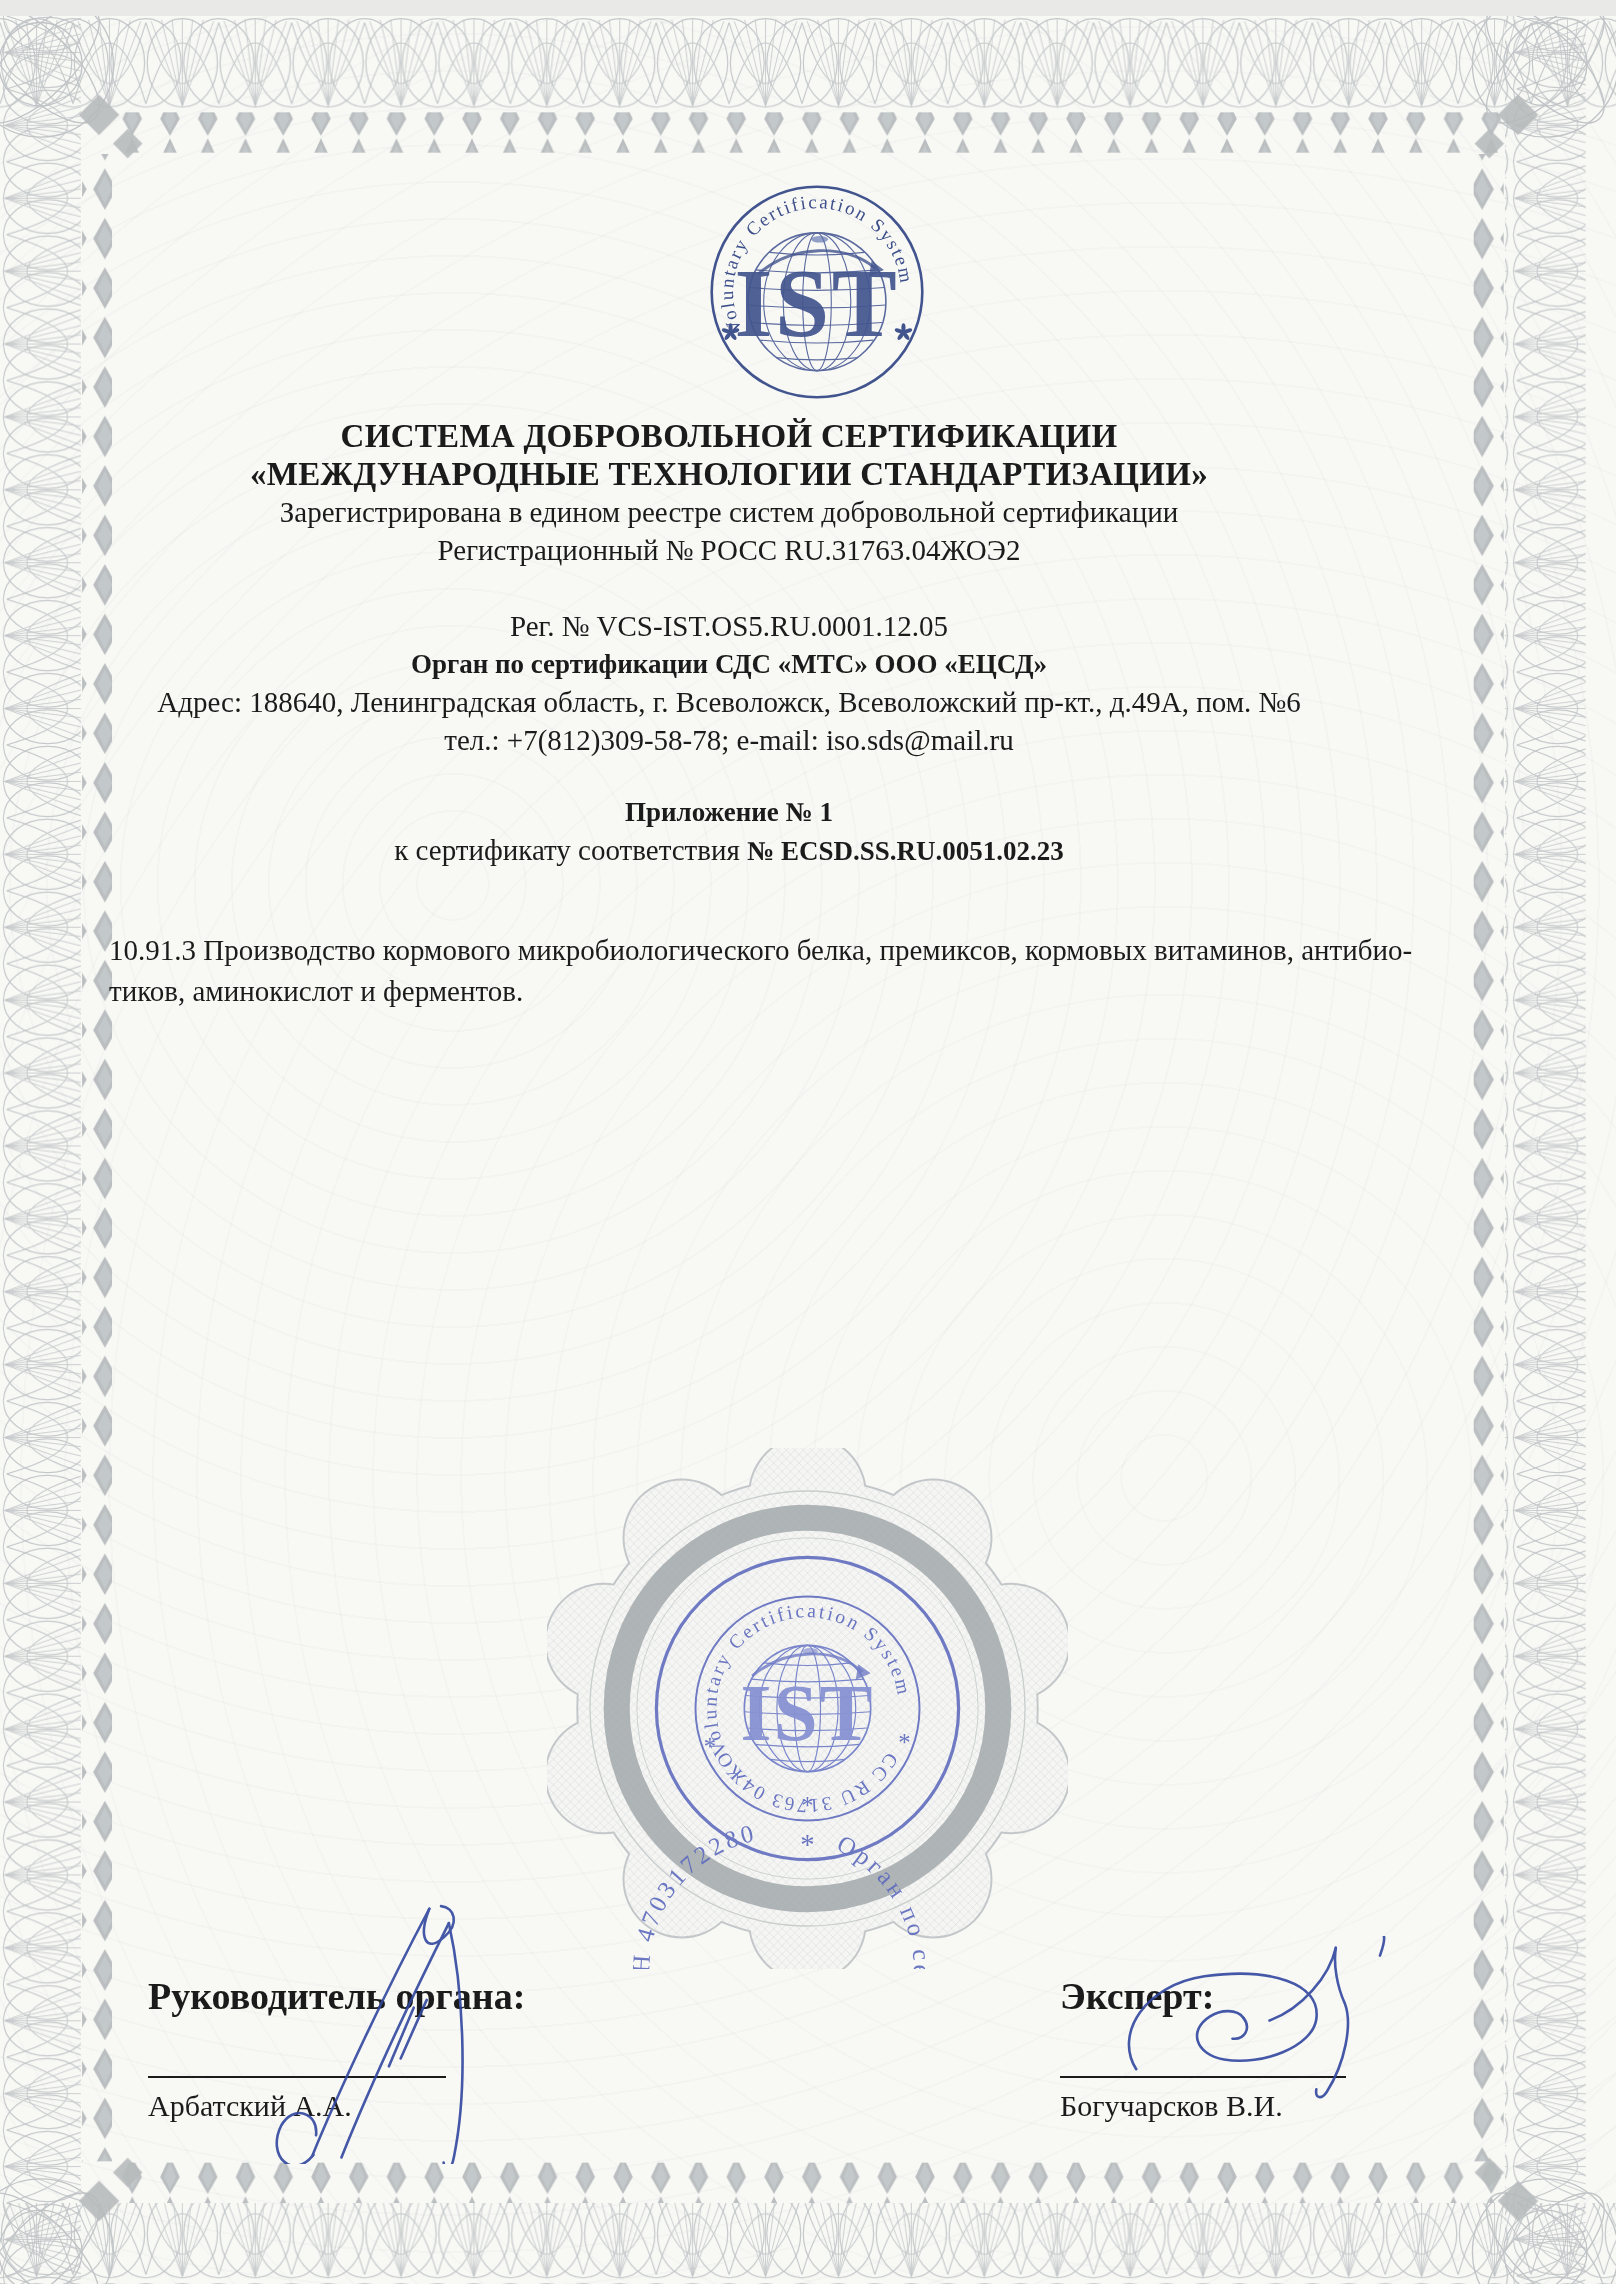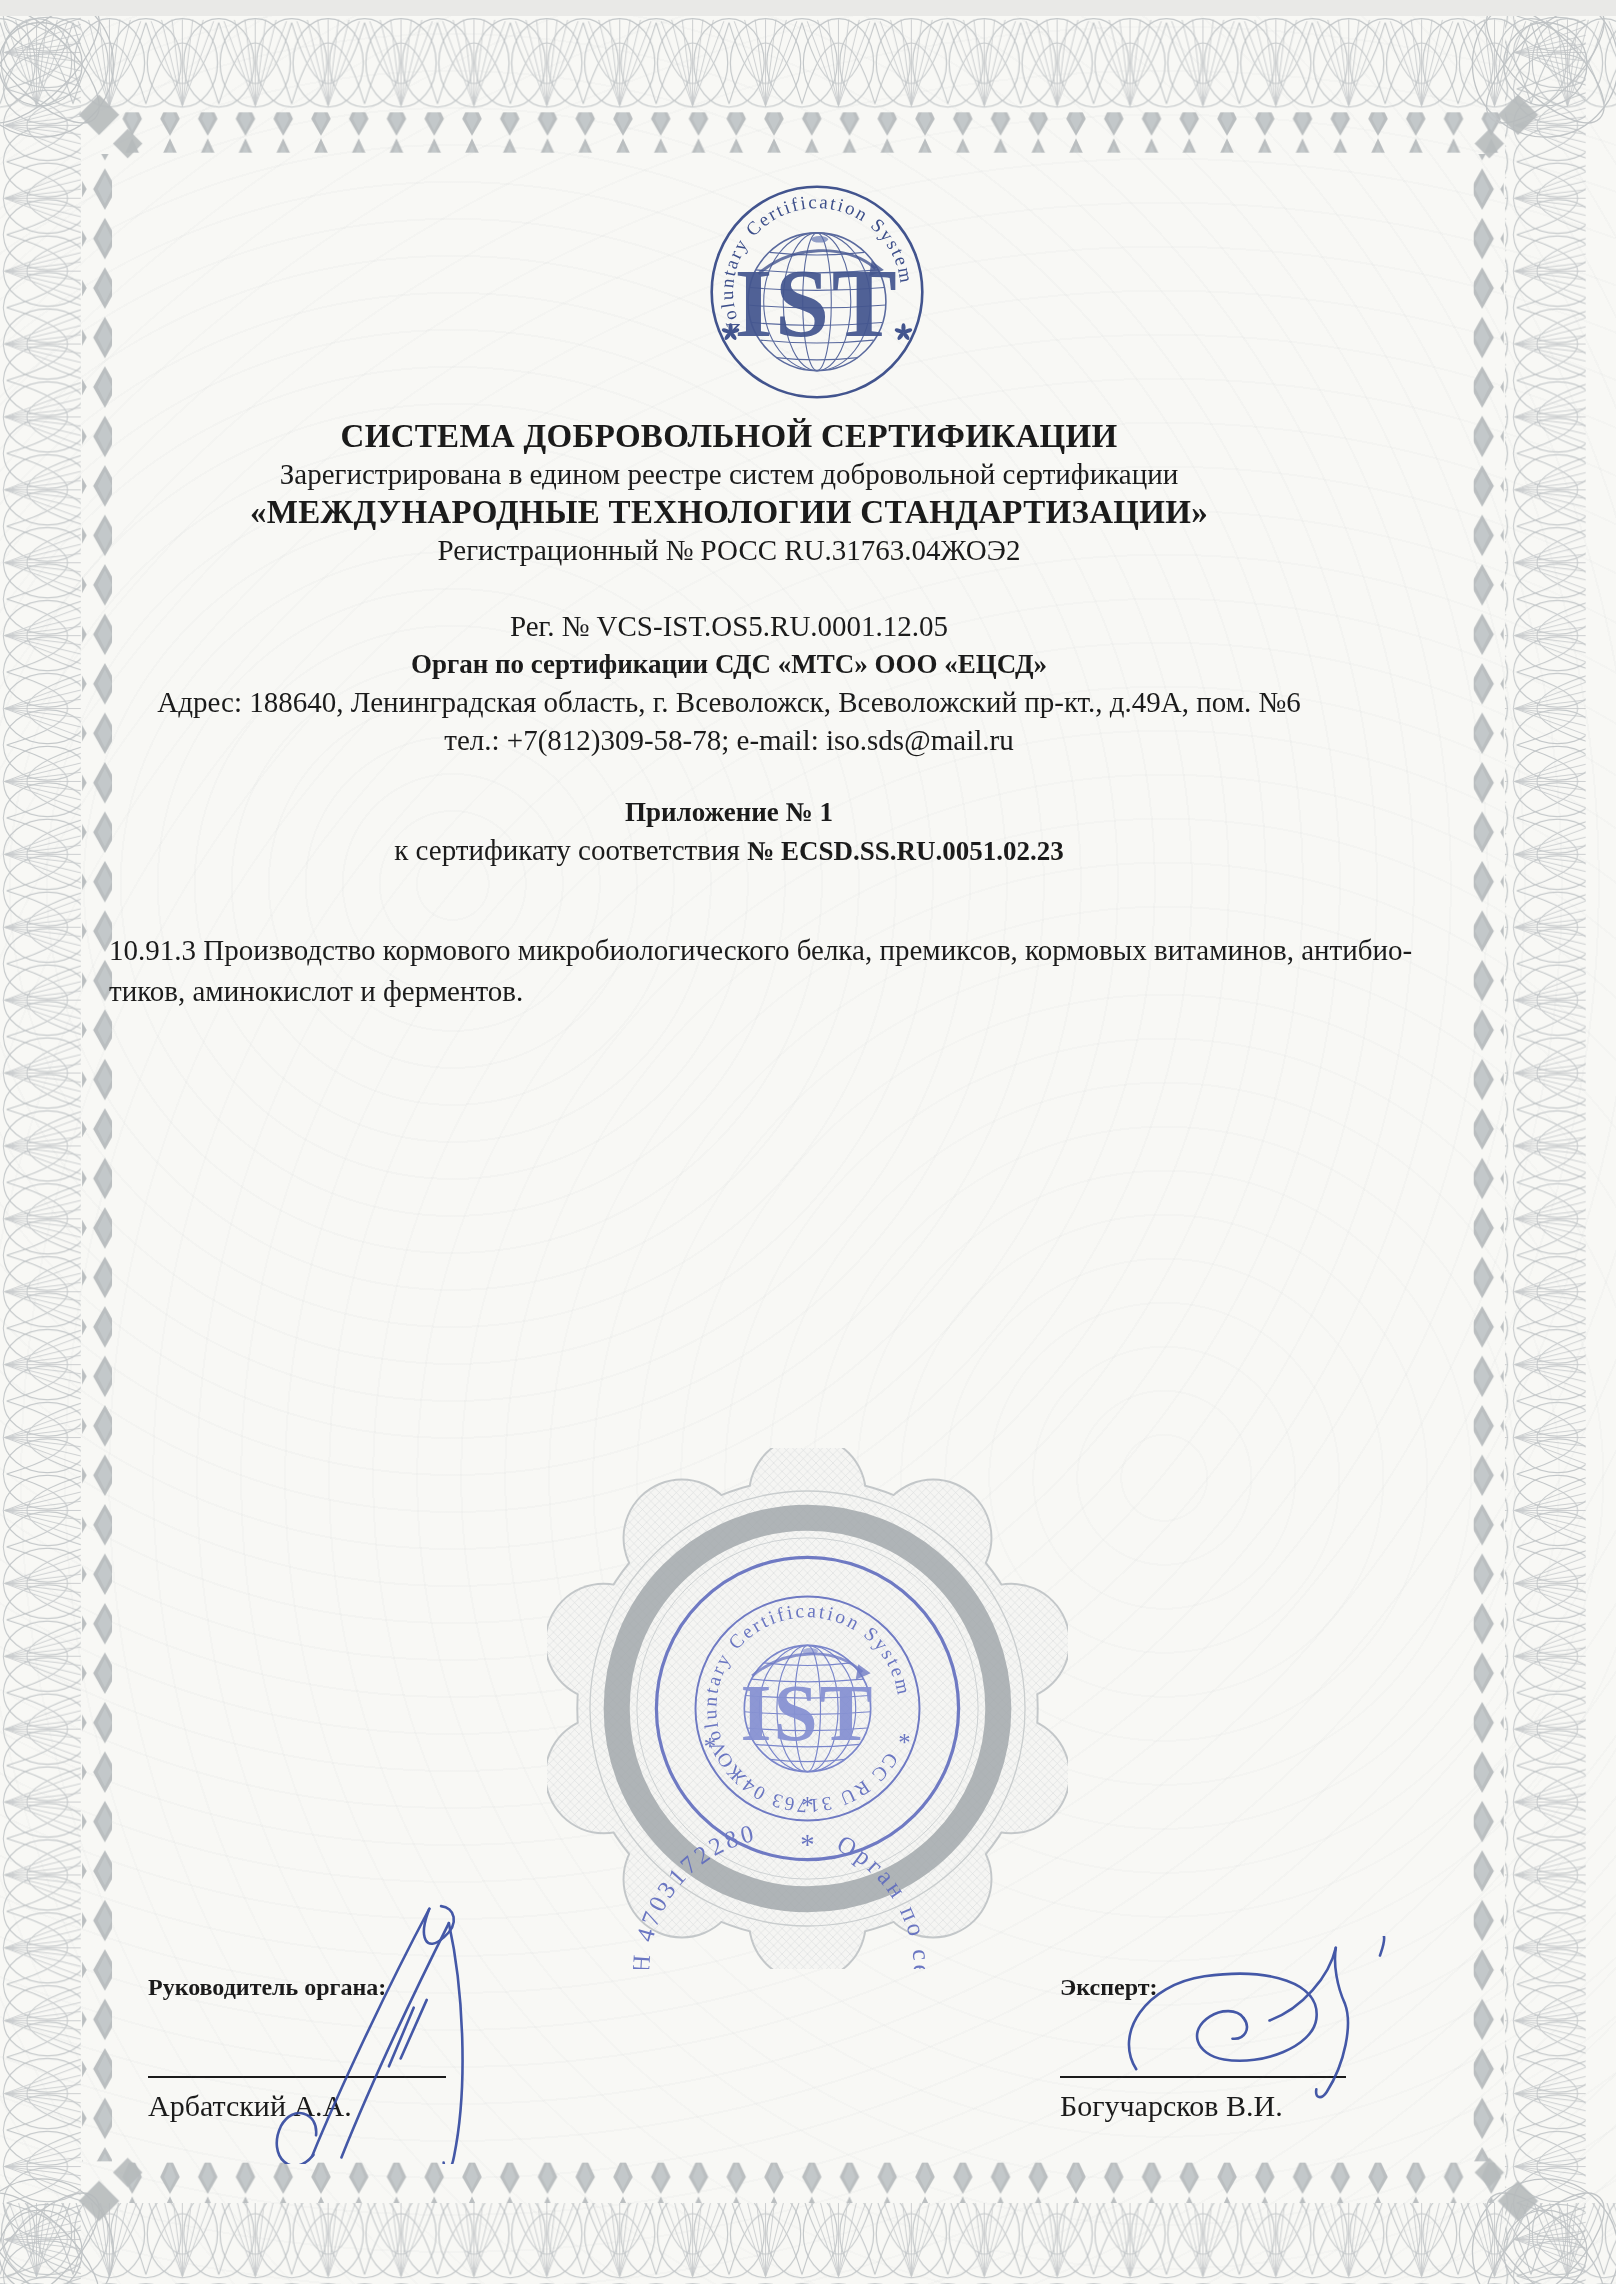--- a/index.html
+++ b/index.html
@@ -28,21 +28,21 @@
   .line{line-height:38px;font-size:29px;white-space:nowrap;}
   .t-bold{font-weight:bold;font-size:33px;letter-spacing:0.3px;}
   .b-bold{font-weight:bold;font-size:27px;}
   .gap-1{margin-top:38px;}
   .gap-2{margin-top:34px;}
   .para{
     position:absolute;left:109px;top:914px;width:1419px;
     font-size:29px;line-height:41px;text-align:left;z-index:3;
   }
   .sig-block{position:absolute;z-index:4;}
-  .sig-label{font-weight:bold;font-size:24px;white-space:nowrap;}
+  .sig-label{font-weight:bold;font-size:38px;white-space:nowrap;}
   .sig-rule{position:absolute;height:0;border-top:2px solid #1b1b1b;}
   .sig-name{position:absolute;font-size:30px;white-space:nowrap;}
   .sig-scrawl{position:absolute;z-index:5;pointer-events:none;}
 </style>
 </head>
 <body>
 
 <div class="page">
 
   <svg class="border-svg" width="1617" height="2284" viewBox="0 0 2484 3509">
@@ -156,22 +156,22 @@
     <text x="0" y="68" text-anchor="middle" font-family="Liberation Serif, serif" font-size="150" font-weight="bold" letter-spacing="4" fill="#44568f" opacity="0.93">IST</text>
     <text font-family="Liberation Serif, serif" font-size="29" letter-spacing="3.2" fill="#3c4e8a">
       <textPath href="#logoArc" startOffset="2%">Voluntary Certification System</textPath>
     </text>
     <use href="#flower" transform="translate(-133,62)"></use>
     <use href="#flower" transform="translate(133,62)"></use>
   </svg>
 
   <div class="center-col">
     <div class="line t-bold">СИСТЕМА ДОБРОВОЛЬНОЙ СЕРТИФИКАЦИИ</div>
+    <div class="line t-bold">«МЕЖДУНАРОДНЫЕ ТЕХНОЛОГИИ СТАНДАРТИЗАЦИИ»</div>
     <div class="line">Зарегистрирована в едином реестре систем добровольной сертификации</div>
-    <div class="line t-bold">«МЕЖДУНАРОДНЫЕ ТЕХНОЛОГИИ СТАНДАРТИЗАЦИИ»</div>
     <div class="line">Регистрационный № РОСС RU.31763.04ЖОЭ2</div>
 
     <div class="line gap-1">Рег. № VCS-IST.OS5.RU.0001.12.05</div>
     <div class="line b-bold">Орган по сертификации СДС «МТС» ООО «ЕЦСД»</div>
     <div class="line">Адрес: 188640, Ленинградская область, г. Всеволожск, Всеволожский пр-кт., д.49А, пом. №6</div>
     <div class="line">тел.: +7(812)309-58-78; e-mail: iso.sds@mail.ru</div>
 
     <div class="line b-bold gap-2">Приложение № 1</div>
     <div class="line"><span>к сертификату соответствия </span><span class="b-bold">№ ECSD.SS.RU.0051.02.23</span></div>
   </div>

